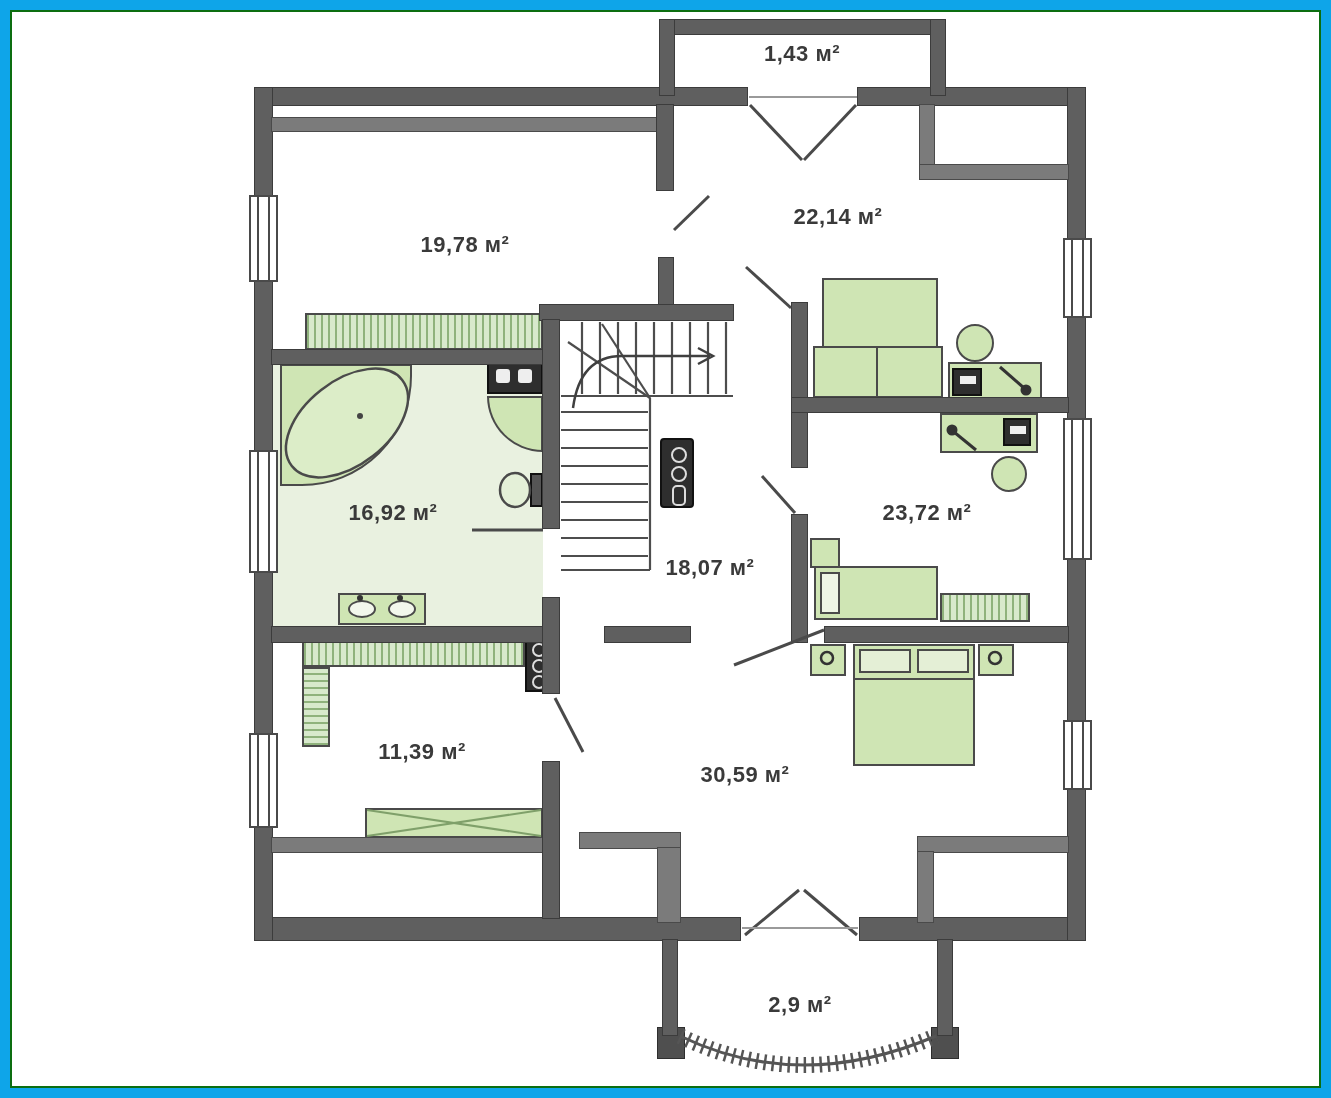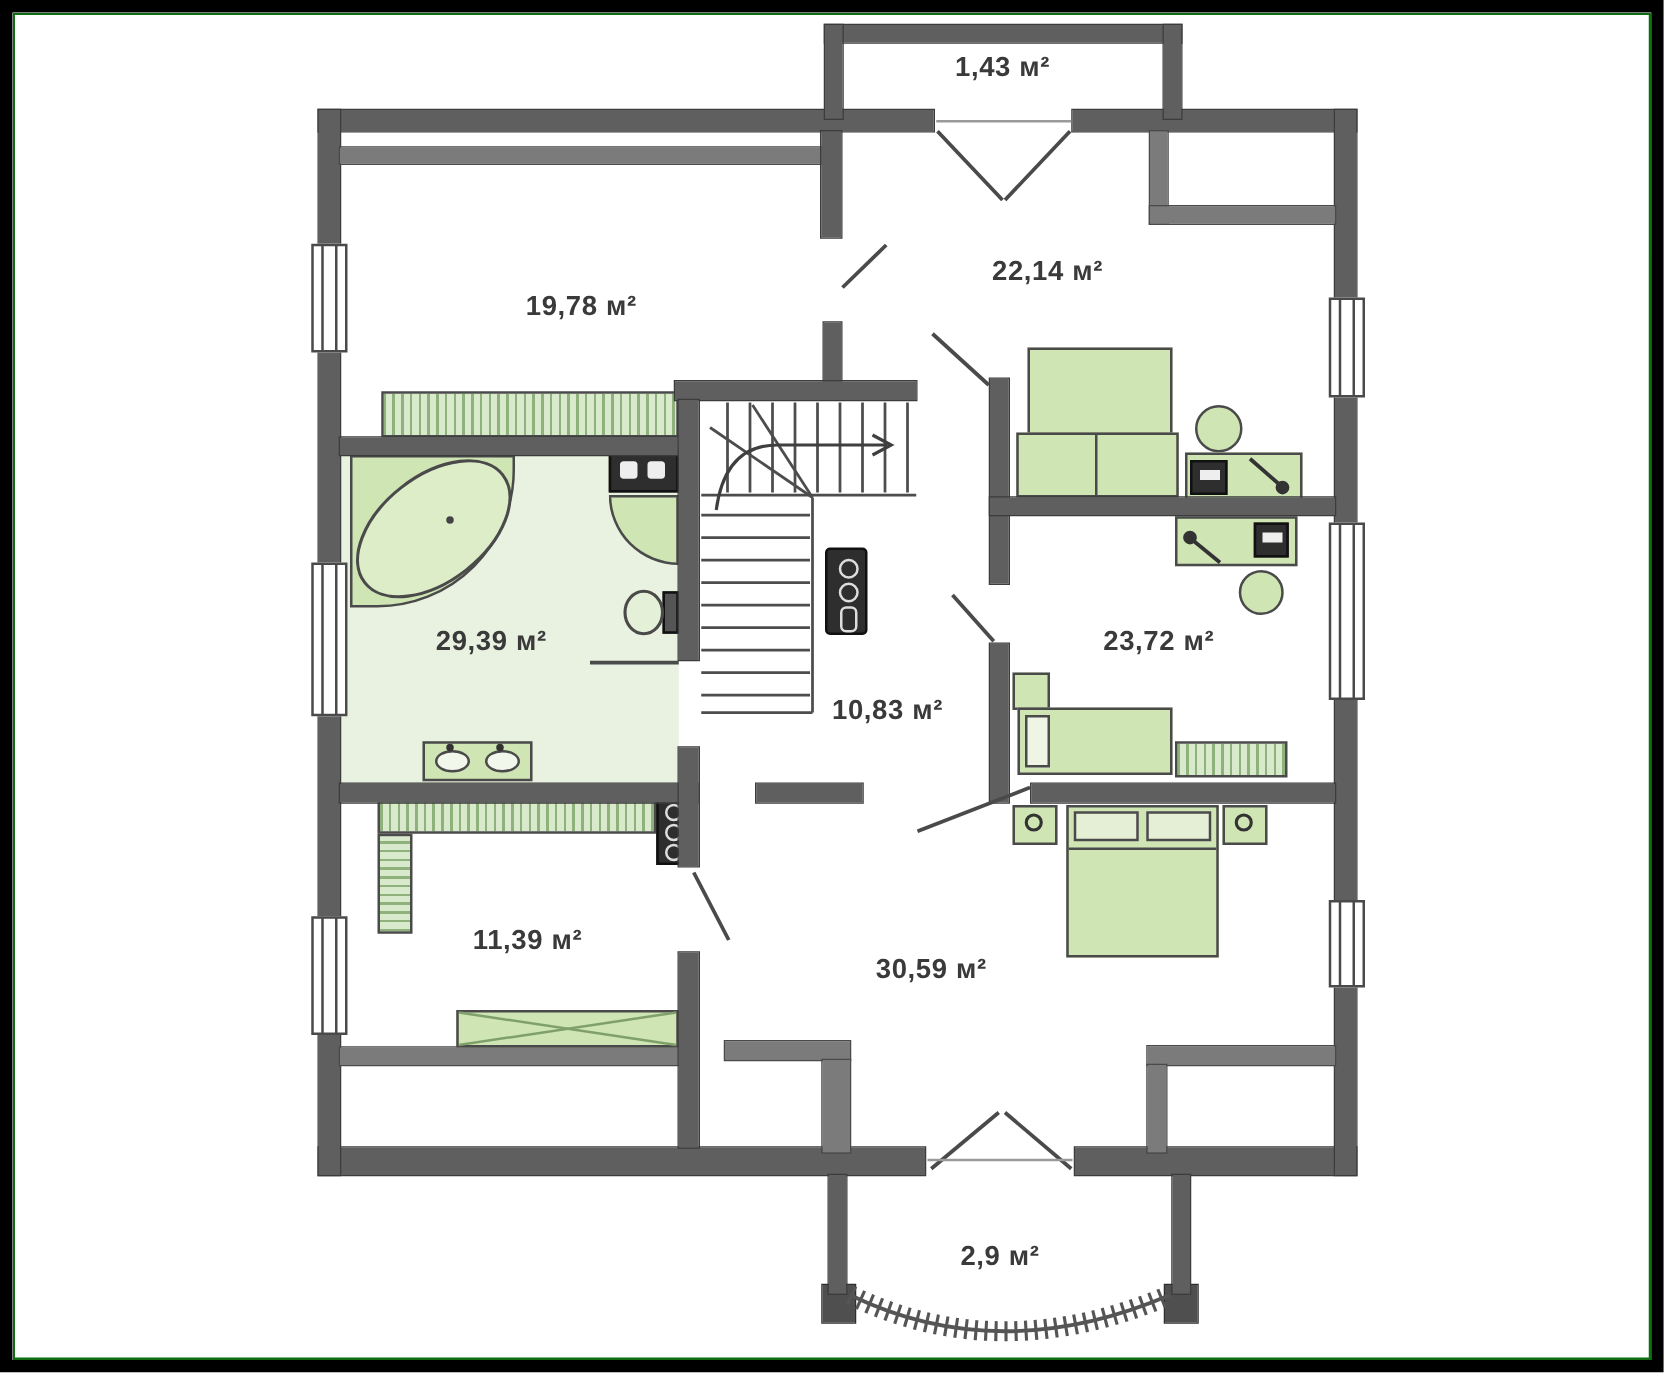--- a/index.html
+++ b/index.html
@@ -1,17 +1,17 @@
 <!DOCTYPE html>
 <html><head>
 <meta charset="utf-8">
 <style>
   html,body{margin:0;padding:0;background:#fff;}
   #frame{position:relative;width:1331px;height:1098px;background:#fff;box-sizing:border-box;
-         border:10px solid #000000;box-shadow:inset 0 0 0 2px #0c6e10;overflow:hidden;
+         border:10px solid #0ea5e9;box-shadow:inset 0 0 0 2px #0c6e10;overflow:hidden;
          font-family:"Liberation Sans",sans-serif;}
   .w{position:absolute;background:#5f5f5f;outline:1px solid #3c3c3c;}
   .wl{position:absolute;background:#7b7b7b;outline:1px solid #4a4a4a;}
   .win{position:absolute;background:#fff;border:2px solid #4a4a4a;box-sizing:border-box;}
   .winV:before{content:'';position:absolute;left:6px;right:6px;top:-1px;bottom:-1px;
          border-left:2px solid #4a4a4a;border-right:2px solid #4a4a4a;}
   .floor{position:absolute;}
   .furn{position:absolute;background:#cfe5b4;border:2px solid #4a4a4a;box-sizing:border-box;}
   .hatchV{background:repeating-linear-gradient(90deg,#8fb27c 0 2px,#d8e9cc 2px 7px);}
   .hatchH{background:repeating-linear-gradient(0deg,#8fb27c 0 2px,#d8e9cc 2px 7px);}
@@ -228,20 +228,20 @@
 
     <g fill="none">
       <path d="M 670 1026 Q 790 1084 926 1026" stroke="#555" stroke-width="3"></path>
       <path d="M 670 1026 Q 790 1084 926 1026" stroke="#555" stroke-width="16" stroke-dasharray="2.5 5.5"></path>
     </g>
   </svg>
 
   <div class="lbl" style="left:792px;top:44px;">1,43 м²</div>
   <div class="lbl" style="left:455px;top:235px;">19,78 м²</div>
   <div class="lbl" style="left:828px;top:207px;">22,14 м²</div>
-  <div class="lbl" style="left:383px;top:503px;">29,39 м²</div>
+  <div class="lbl" style="left:383px;top:503px;">16,92 м²</div>
   <div class="lbl" style="left:917px;top:503px;">23,72 м²</div>
-  <div class="lbl" style="left:700px;top:558px;">10,83 м²</div>
+  <div class="lbl" style="left:700px;top:558px;">18,07 м²</div>
   <div class="lbl" style="left:412px;top:742px;">11,39 м²</div>
   <div class="lbl" style="left:735px;top:765px;">30,59 м²</div>
   <div class="lbl" style="left:790px;top:995px;">2,9 м²</div>
 
 </div>
 
 </body></html>

